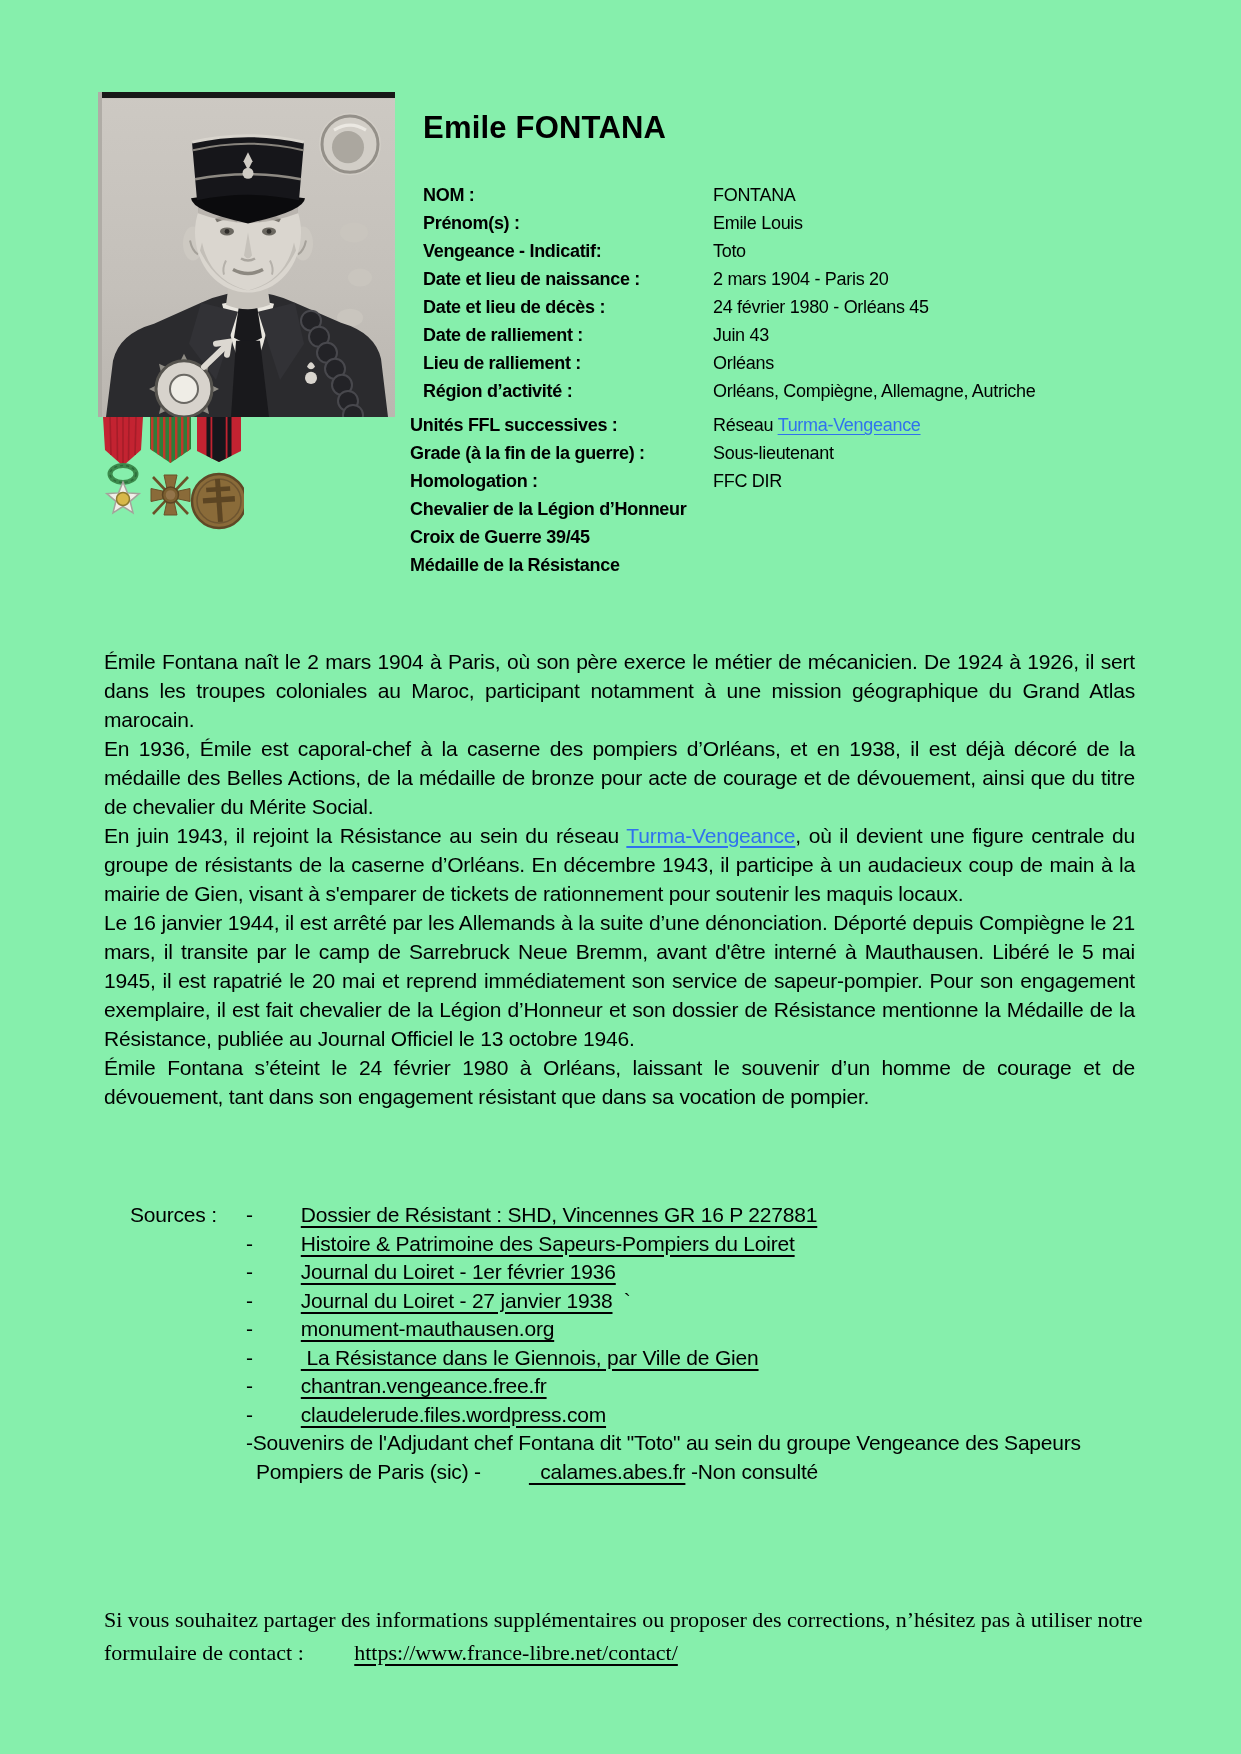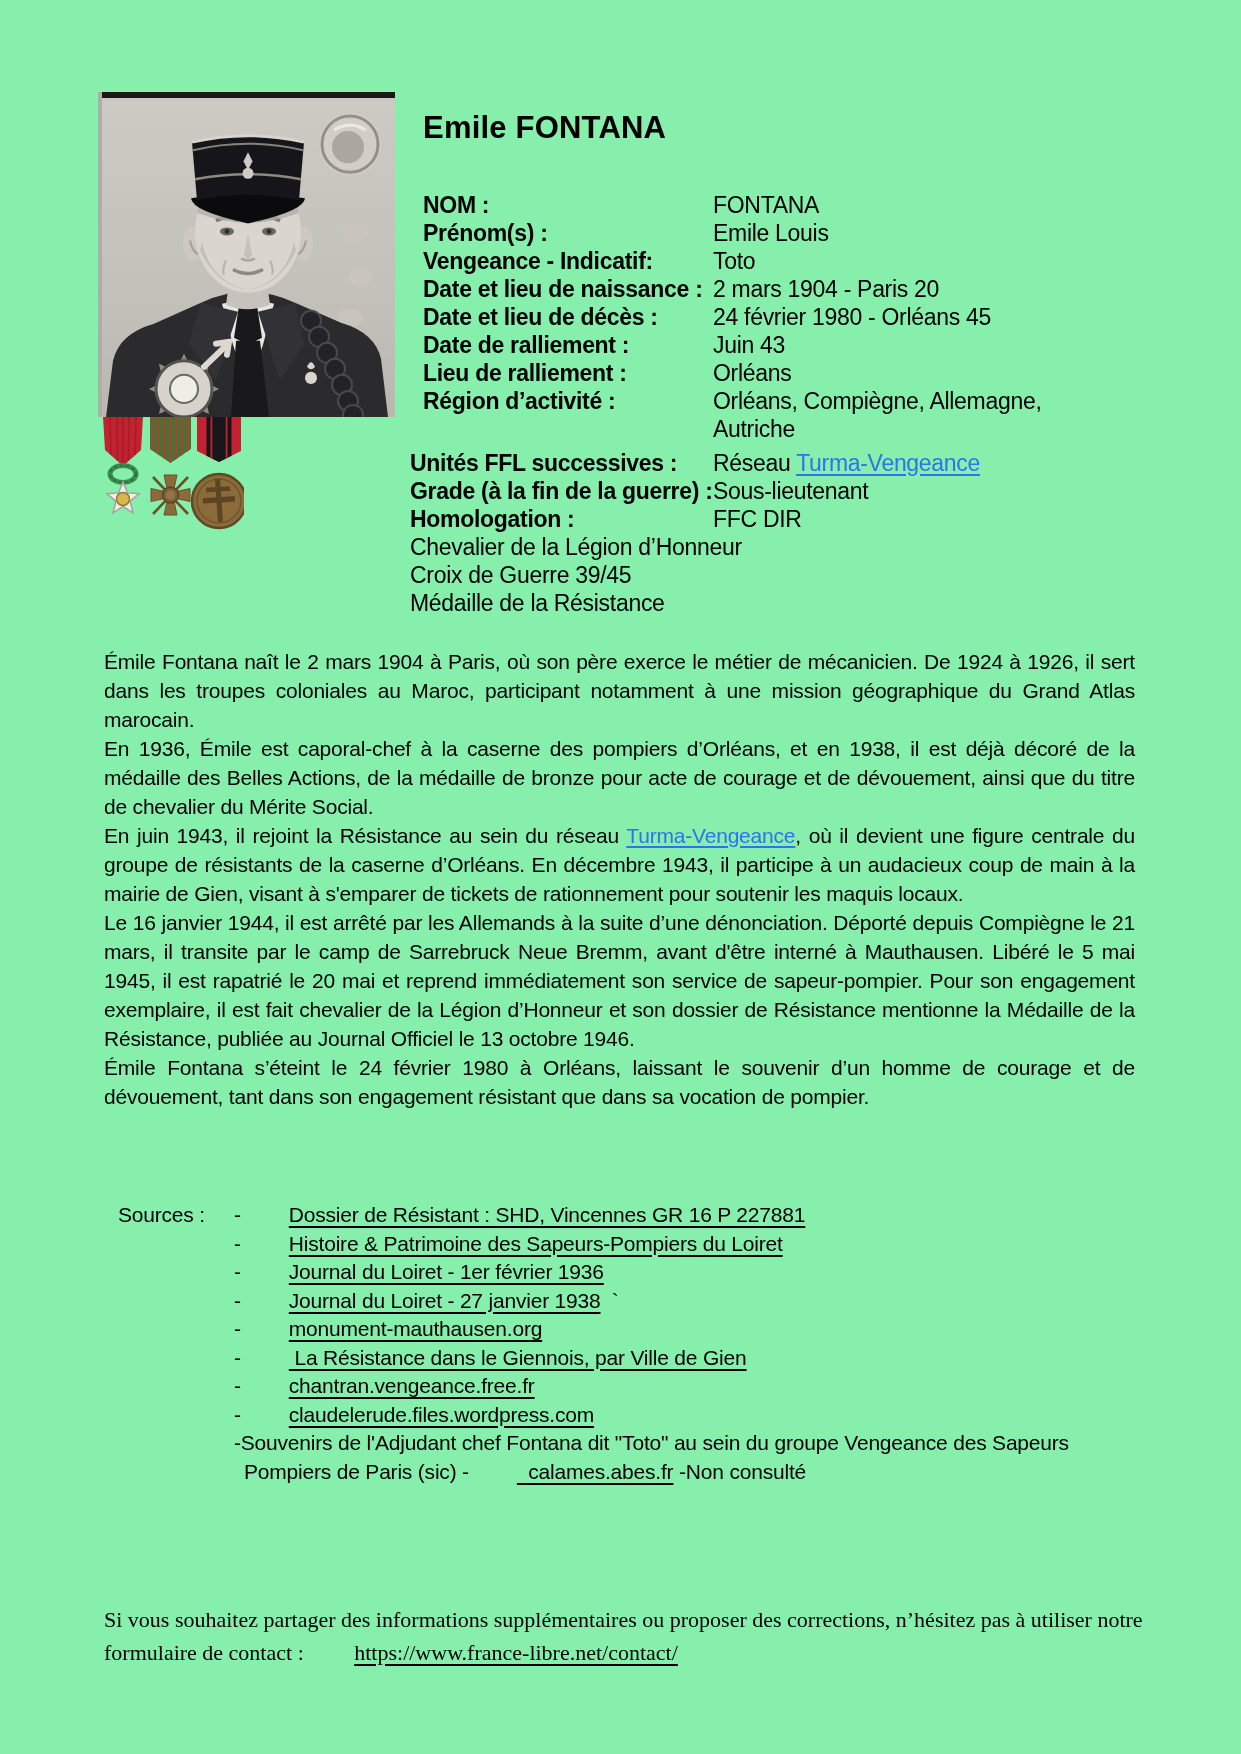--- a/index.html
+++ b/index.html
@@ -3,33 +3,33 @@
 <meta charset="utf-8">
 <style>
   html,body { margin:0; padding:0; background:#ffffff; }
   .page {
     position:relative; width:1241px; height:1754px; background:#86efac;
     font-family:"Liberation Sans", sans-serif; color:#000; overflow:hidden;
   }
   .photo { position:absolute; left:98px; top:92px; width:297px; height:325px; }
   .medals { position:absolute; left:100px; top:417px; width:144px; height:116px; }
   .title { position:absolute; left:423px; top:110px; margin:0; font-size:31px; font-weight:bold; letter-spacing:.2px; }
-  .info { position:absolute; left:410px; top:191px; width:668px; font-size:23px; letter-spacing:-.3px; }
+  .info { position:absolute; left:410px; top:181px; width:668px; font-size:18px; letter-spacing:-.3px; }
   .info .row { display:flex; line-height:28px; }
   .info .row .lbl { font-weight:bold; flex:0 0 auto; min-width:303px; white-space:pre-wrap; }
   .info .row.indent { padding-left:13px; }
   .info .row.indent .lbl { min-width:290px; }
   .info .row .val { flex:1 1 auto; white-space:pre-wrap; }
   .info .row.gap { margin-top:6px; }
-  .honor { font-weight:normal; line-height:28px; }
+  .honor { font-weight:bold; line-height:28px; }
   .bluelink { color:#3072ee; text-decoration:underline; text-underline-offset:3px; cursor:pointer; }
   .bodytext { position:absolute; left:104px; top:647px; width:1031px; font-size:21px; line-height:29px; text-align:justify; letter-spacing:-.2px; }
   .bodytext p { margin:0; }
   .bodytext span { white-space:pre-wrap; }
-  .sources { position:absolute; left:100px; top:1201px; width:1037px; font-size:21px; line-height:28.5px; display:flex; align-items:flex-start; letter-spacing:-.2px; }
+  .sources { position:absolute; left:112px; top:1201px; width:1037px; font-size:21px; line-height:28.5px; display:flex; align-items:flex-start; letter-spacing:-.2px; }
   .sources-label { flex:0 0 auto; width:134px; padding-left:18px; box-sizing:border-box; }
   .source-items { flex:1 1 auto; }
   .source-item { padding-left:10px; text-indent:-10px; }
   .src-pre, .src-post { white-space:pre-wrap; }
   .src-link { color:#000; text-decoration:underline; text-underline-offset:3.5px; white-space:pre-wrap; cursor:pointer;margin-left:48px; }
   .footer { position:absolute; left:104px; top:1604px; width:1046px; font-family:"Liberation Serif", serif; font-size:22px; line-height:32.5px; }
   .footer span { white-space:pre-wrap; }
   .contact-link { color:#000; font-weight:normal; text-decoration:underline; text-underline-offset:3.5px; cursor:pointer;margin-left:45px; }
 </style>
 </head>

